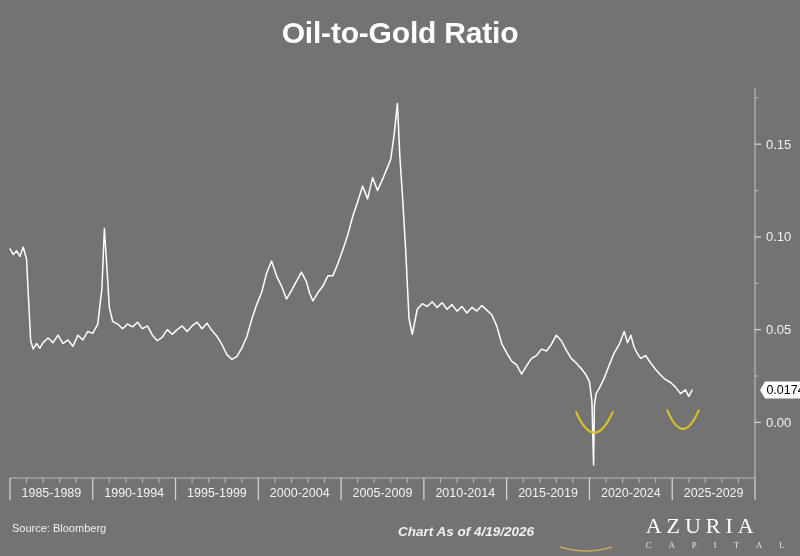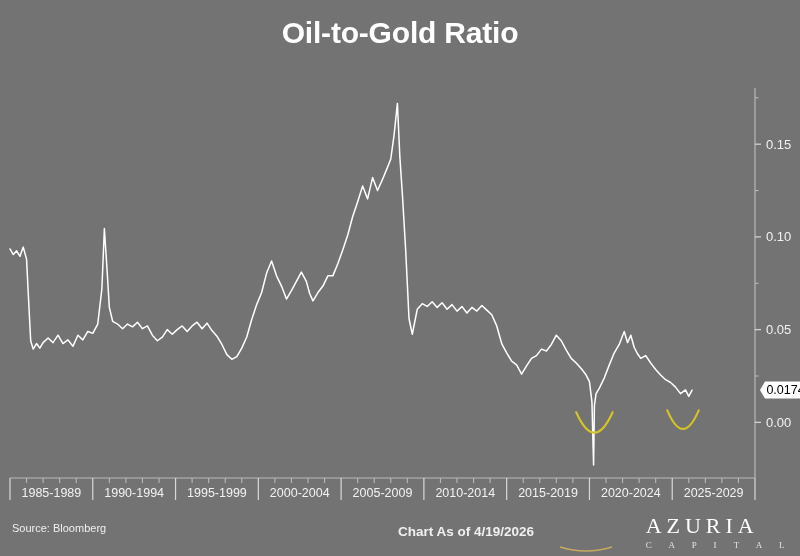--- a/index.html
+++ b/index.html
@@ -95,20 +95,21 @@
     left: 12px;
     top: 14px;
     font-size: 11px;
     color: #f0f0f0;
   }
   #chart-date {
     position: absolute;
     left: 398px;
     top: 16px;
     font-size: 13.5px;
+    font-style: italic;
     font-weight: bold;
     color: #f0f0f0;
   }
   #brand-logo {
     position: absolute;
     right: 8px;
     top: 2px;
     height: 44px;
     display: flex;
     align-items: center;

